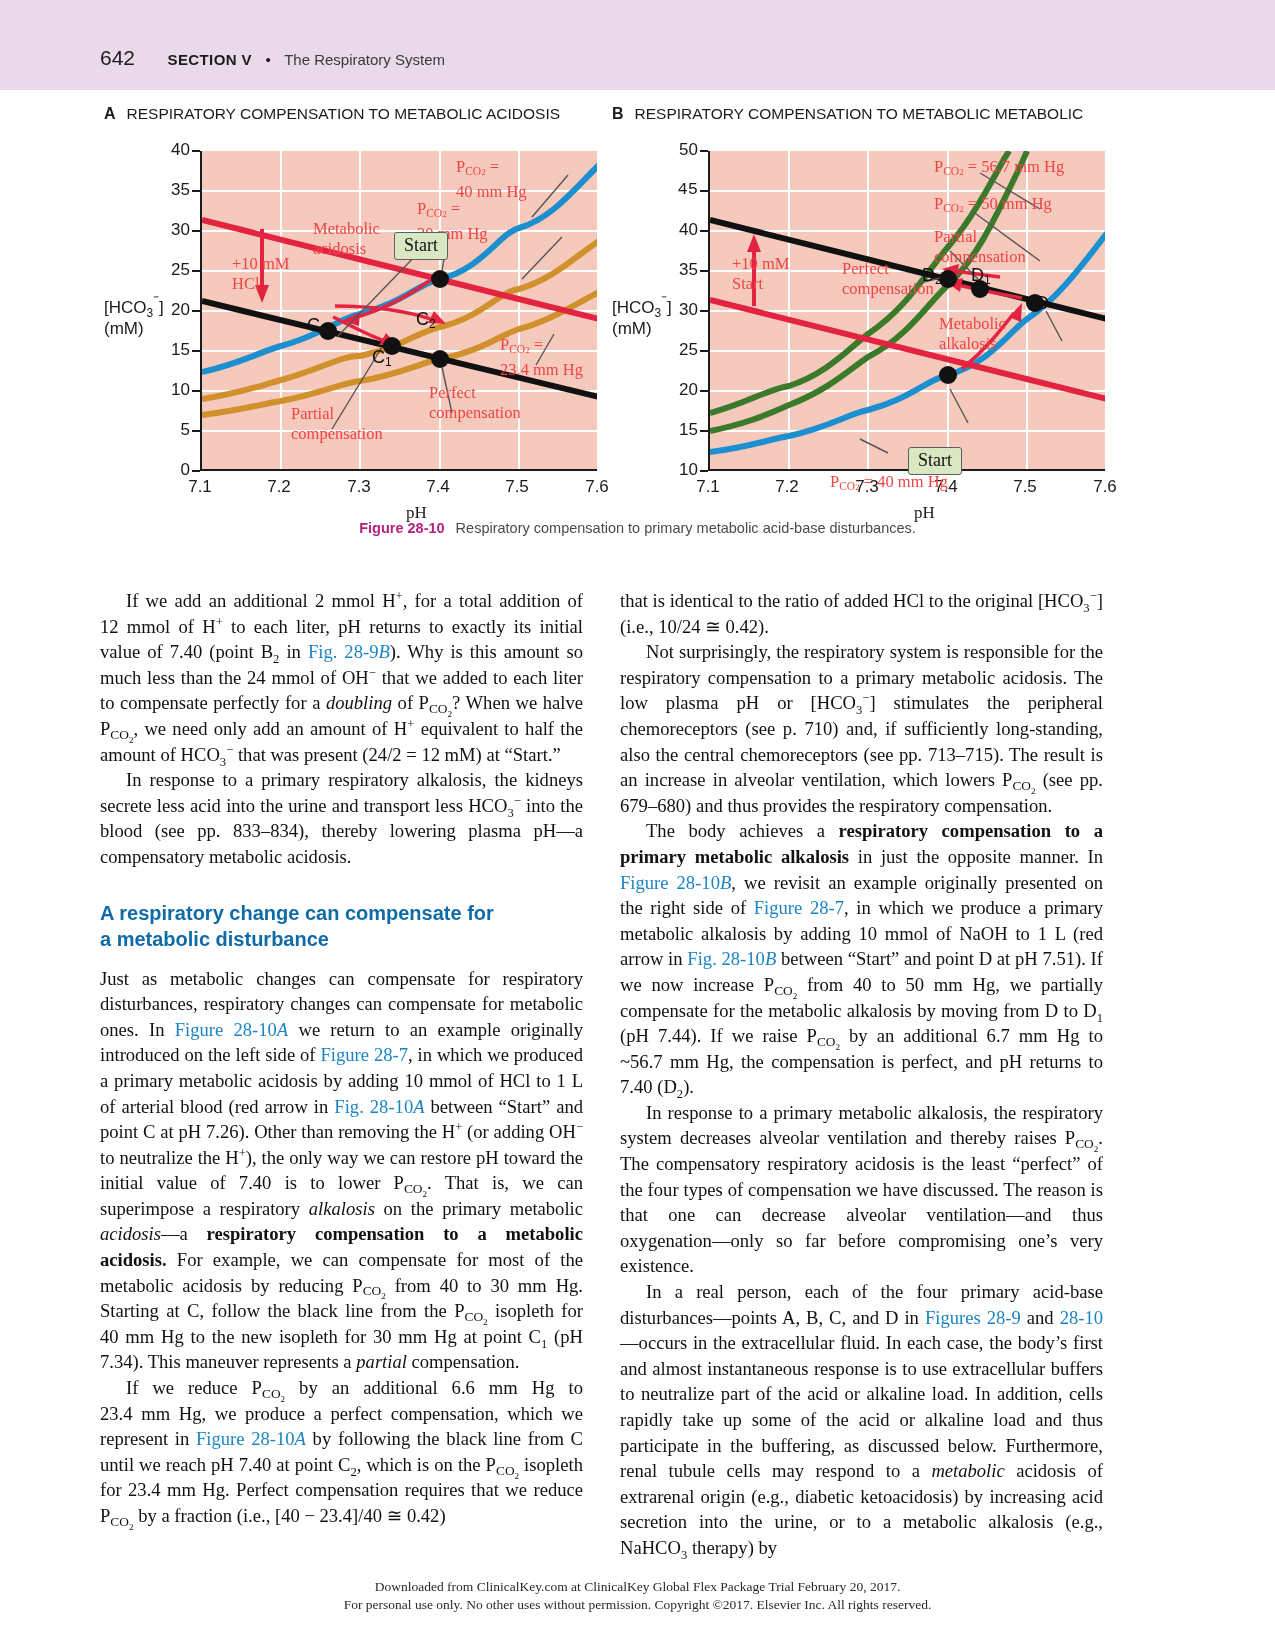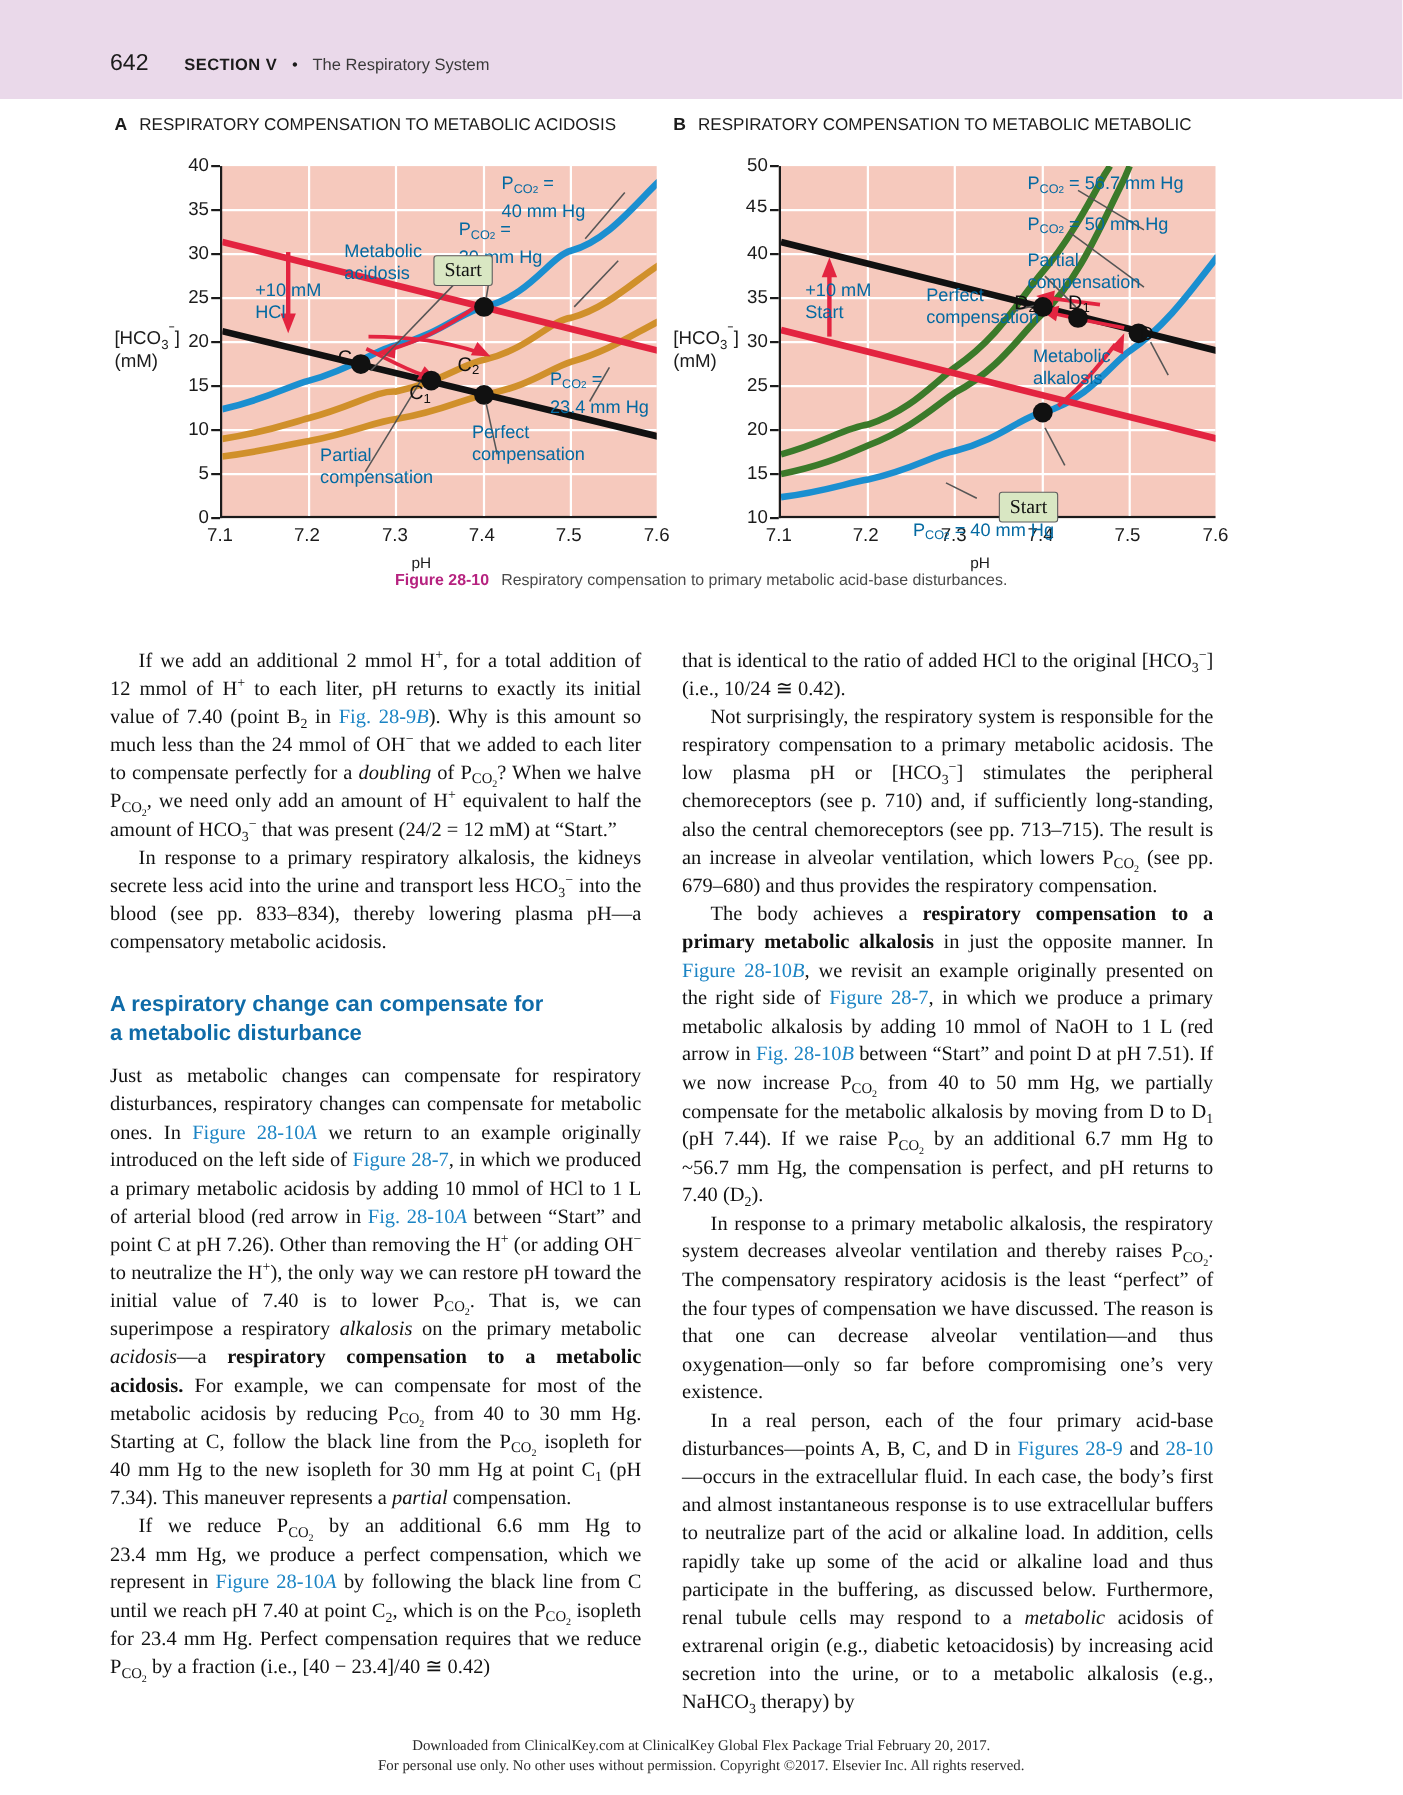--- a/index.html
+++ b/index.html
@@ -42,32 +42,32 @@
   }
   .plot svg{position:absolute;left:0;top:0;}
   .ytick,.xtick{
     position:absolute;font-family:"Liberation Sans", sans-serif;
     font-size:17px;color:#1b1b1b;text-align:right;
   }
   .ytick{width:44px;}
   .xtick{width:60px;text-align:center;}
   .tickmark{position:absolute;background:#1b1b1b;}
   .axis-title{
-    position:absolute;font-family:Liberation Sans, sans-serif;
-    font-size:14px;color:#1b1b1b;
+    position:absolute;font-family:Liberation Serif, serif;
+    font-size:17px;color:#1b1b1b;margin-left:32px;
   }
   .ylab{
     position:absolute;left:0px;top:168px;width:92px;
     font-family:"Liberation Sans", sans-serif;font-size:17px;
     color:#1b1b1b;line-height:21px;text-align:left;
   }
   .ylab sub{font-size:12px;}
   .ann{
-    position:absolute;font-family:Liberation Sans, sans-serif;
-    font-size:16.5px;color:#0369a1;line-height:20px;white-space:nowrap;
+    position:absolute;font-family:Liberation Serif, serif;
+    font-size:16.5px;color:#ef4444;line-height:20px;white-space:nowrap;
   }
   .ann .sub{font-size:11.5px;vertical-align:-3px;}
   .startbox{
     position:absolute;background:#d9e7c3;border:1.4px solid #5f5f5f;border-radius:3px;
     font-family:"Liberation Serif", serif;font-size:18px;color:#111;
     padding:2px 9px 3px 9px;white-space:nowrap;
   }
   .ptlabel{
     position:absolute;font-family:"Liberation Sans", sans-serif;
     font-size:18px;color:#111;white-space:nowrap;
@@ -258,21 +258,21 @@
         <span>compensation</span>
       </div>
 
       <div class="ann" style="left:325px;top:254px;">
         <span>Perfect</span><br>
         <span>compensation</span>
       </div>
 
       <div class="ptlabel" style="left:203px;top:186px;">C</div>
       <div class="ptlabel" style="left:268px;top:218px;"><span>C</span><span class="sub">1</span></div>
-      <div class="ptlabel" style="left:312px;top:192px;"><span>C</span><span class="sub">2</span></div>
+      <div class="ptlabel" style="left:312px;top:180px;"><span>C</span><span class="sub">2</span></div>
 
     </div>
   </div>
 
   <div class="panel" id="panel-b">
     <div class="panel-head">
       <span class="panel-letter">B</span><span>RESPIRATORY COMPENSATION TO METABOLIC METABOLIC</span>
     </div>
 
     <div class="plotwrap">

